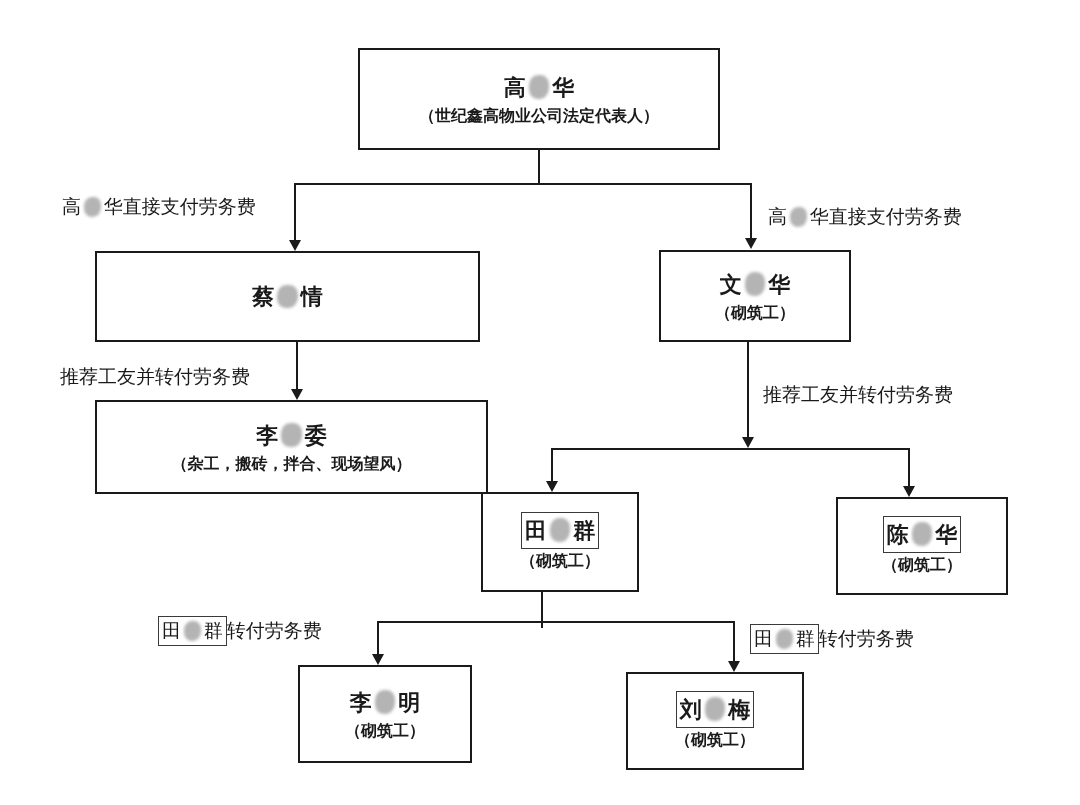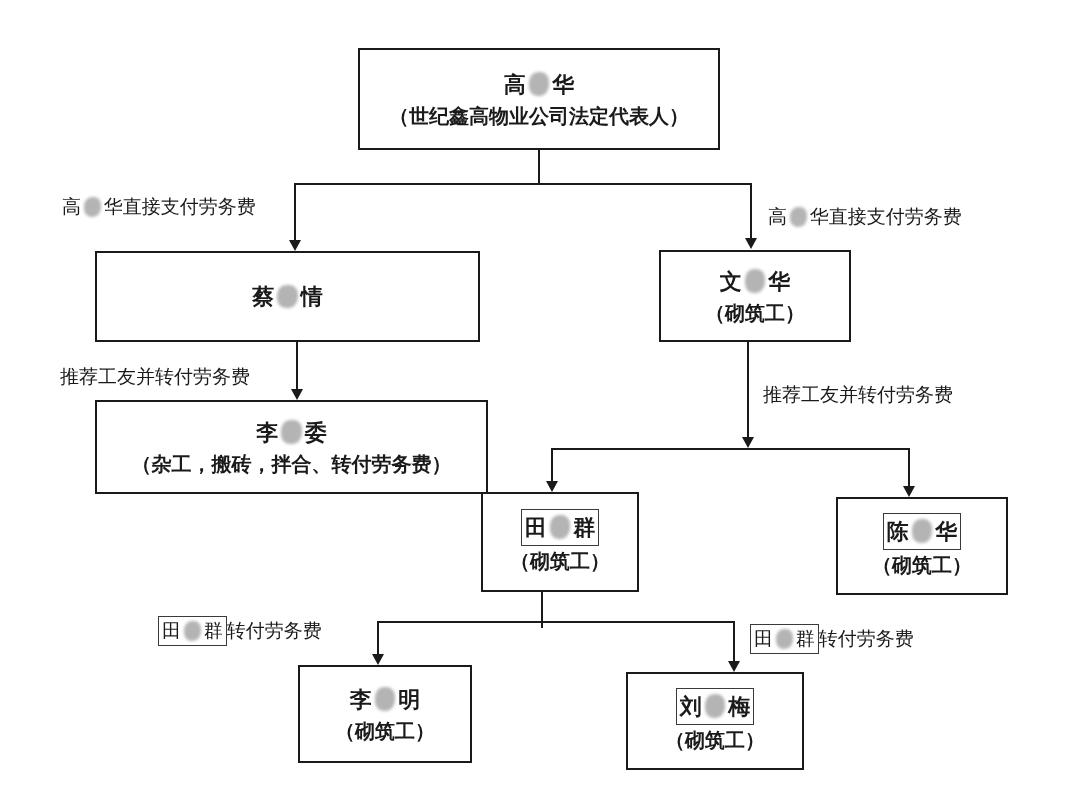--- a/index.html
+++ b/index.html
@@ -19,21 +19,21 @@
     align-items:center;justify-content:center;
     box-sizing:border-box;
     text-align:center;
   }
   .node .name{
     font-size:22px;font-weight:bold;line-height:1.5;
     white-space:nowrap;
     display:flex;align-items:center;justify-content:center;
   }
   .node .sub{
-    font-size:20px;font-weight:bold;line-height:1.5;
+    font-size:16px;font-weight:bold;line-height:1.5;
     white-space:nowrap;
   }
   .name-frame{
     display:inline-flex;align-items:center;
     border:1px solid #3a3a3a;
     padding:1px 3px;
   }
   .redact{
     display:inline-block;
     width:0.92em;height:1.05em;
@@ -89,21 +89,21 @@
       </div>
     <div class="sub">（砌筑工）</div>
   </div>
 
   <div class="node" style="left:95px;top:400px;width:393px;height:94px;">
     <div class="name">
         <span>李</span>
         <span class="redact"></span>
         <span>委</span>
       </div>
-    <div class="sub">（杂工，搬砖，拌合、转付劳务费）</div>
+    <div class="sub">（杂工，搬砖，拌合、现场望风）</div>
   </div>
 
   <div class="node" style="left:481px;top:492px;width:158px;height:100px;">
     <div class="name">
         <span class="name-frame">
           <span>田</span>
           <span class="redact"></span>
           <span>群</span>
         </span>
       </div>

